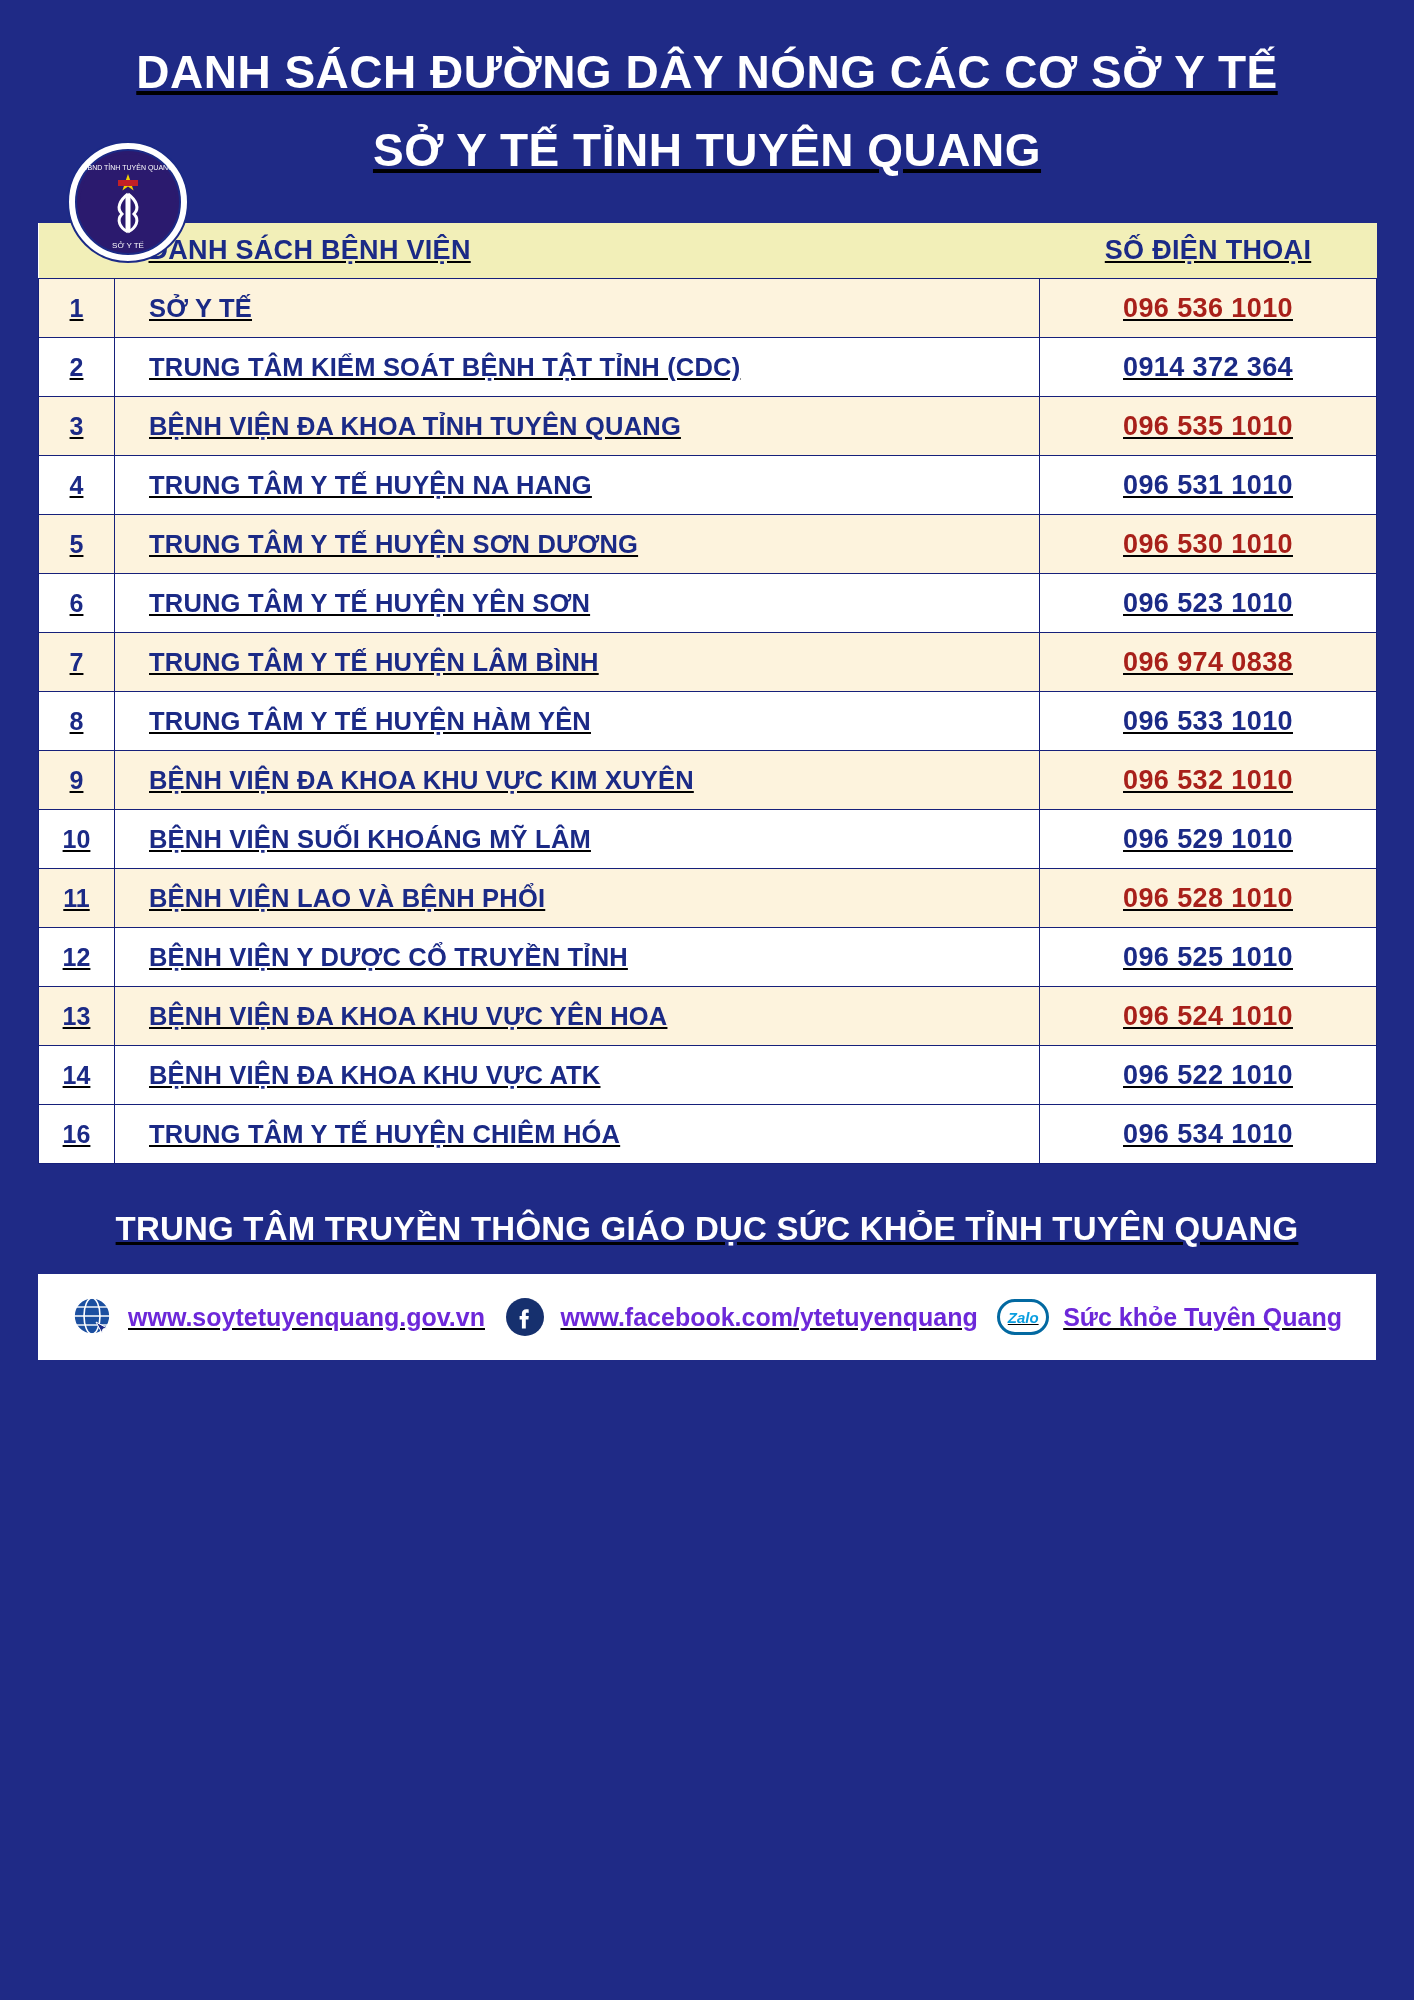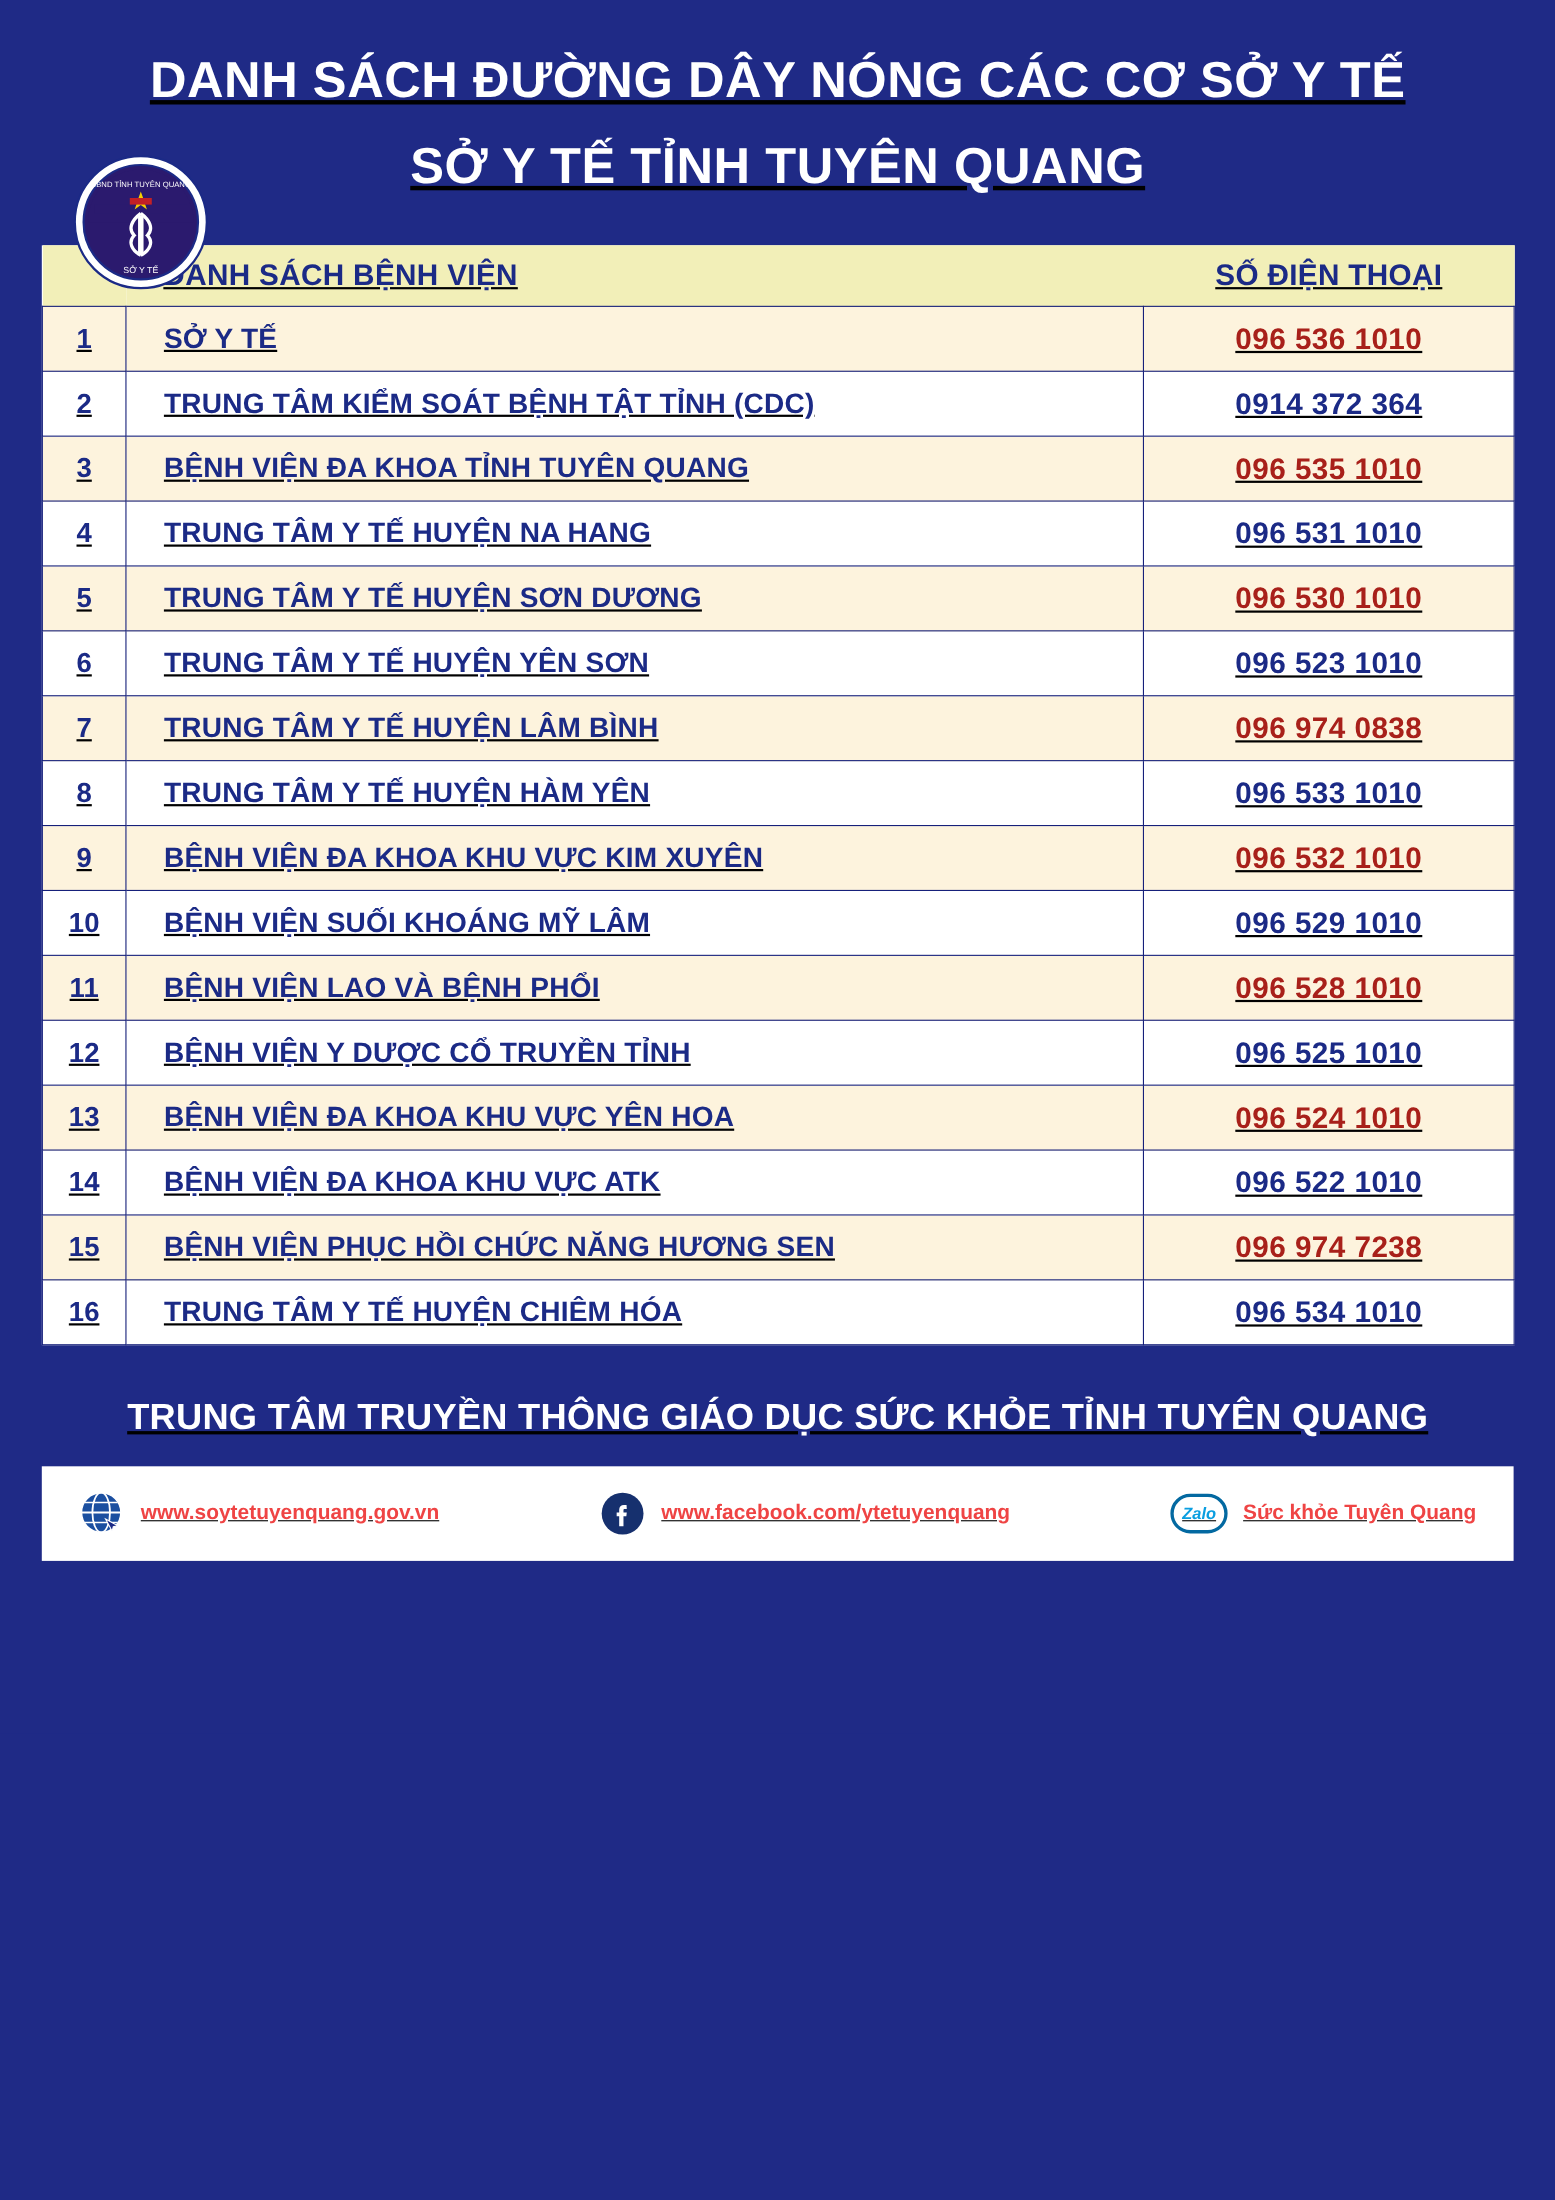--- a/index.html
+++ b/index.html
@@ -147,22 +147,22 @@
     justify-content: space-between;
     padding: 0 34px;
     box-sizing: border-box;
   }
   .link-item {
     display: flex;
     align-items: center;
     gap: 14px;
   }
   .link-text {
-    color: #ef4444;
-    font-size: 19px;
+    color: #6d28d9;
+    font-size: 25px;
     font-weight: bold;
   }
   .icon-circle {
     width: 42px;
     height: 42px;
     flex: 0 0 42px;
   }
   .icon-circle svg { display: block; }
   .zalo-badge {
     width: 52px;
@@ -287,25 +287,20 @@
         <tr class="alt">
           <td class="num">13</td>
           <td class="name">BỆNH VIỆN ĐA KHOA KHU VỰC YÊN HOA</td>
           <td class="phone">096 524 1010</td>
         </tr>
         <tr>
           <td class="num">14</td>
           <td class="name">BỆNH VIỆN ĐA KHOA KHU VỰC ATK</td>
           <td class="phone">096 522 1010</td>
         </tr>
-        <tr class="alt">
-          <td class="num">15</td>
-          <td class="name">BỆNH VIỆN PHỤC HỒI CHỨC NĂNG HƯƠNG SEN</td>
-          <td class="phone">096 974 7238</td>
-        </tr>
         <tr>
           <td class="num">16</td>
           <td class="name">TRUNG TÂM Y TẾ HUYỆN CHIÊM HÓA</td>
           <td class="phone">096 534 1010</td>
         </tr>
       </tbody>
     </table>
   </div>
 
   <div class="footer-title">TRUNG TÂM TRUYỀN THÔNG GIÁO DỤC SỨC KHỎE TỈNH TUYÊN QUANG</div>

